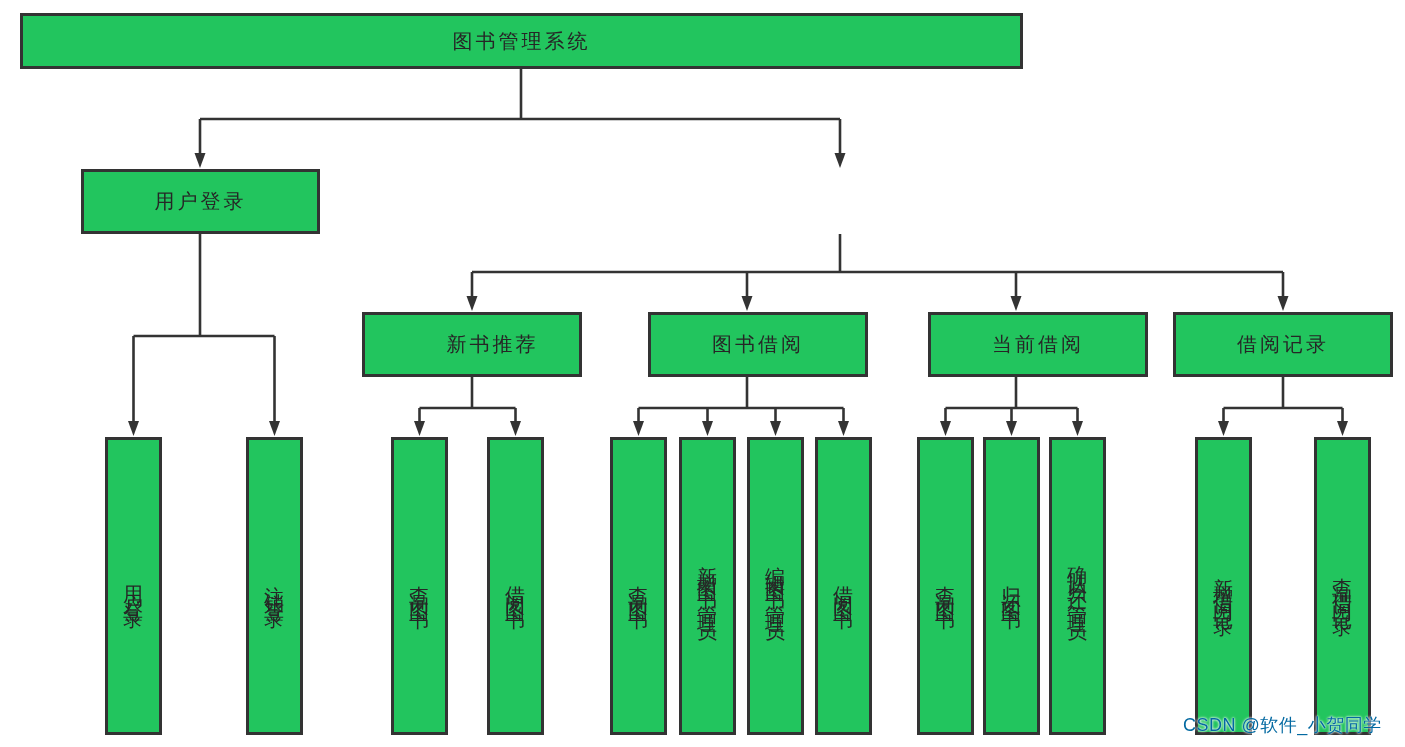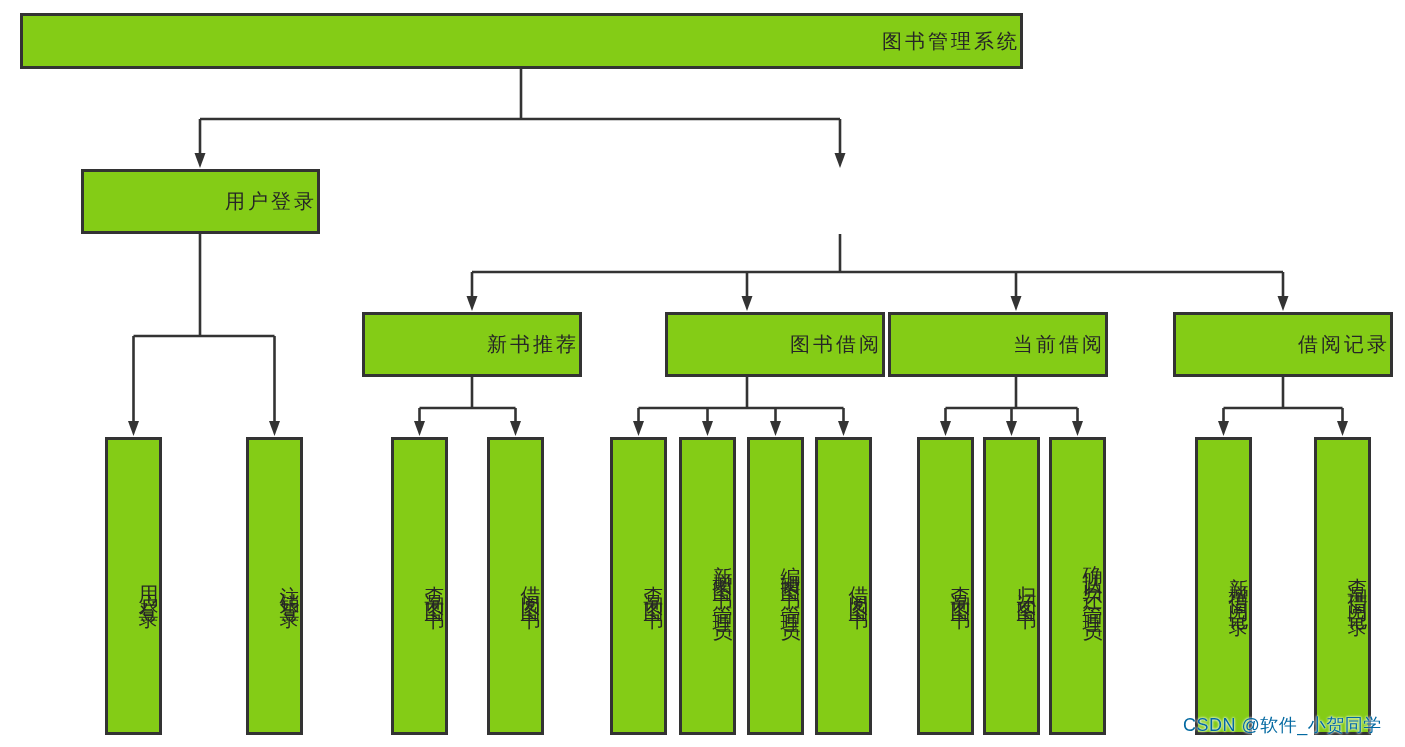--- a/index.html
+++ b/index.html
@@ -15,24 +15,24 @@
   .wires {
     position: absolute;
     left: 0; top: 0;
     width: 1405px; height: 747px;
     display: block;
   }
   .node {
     position: absolute;
     box-sizing: border-box;
     border: 3px solid #333333;
-    background: #84cc16;
+    background: #22c55e;
     display: flex;
     align-items: center;
-    justify-content: flex-end;
+    justify-content: center;
     color: #262626;
     z-index: 2;
   }
   .htext {
     font-size: 20px;
     letter-spacing: 3px;
     white-space: nowrap;
     color: #262626;
   }
   .vtext {
@@ -115,24 +115,24 @@
     <span class="htext">图书管理系统</span>
   </div>
 
   <div class="node" style="left:81px; top:169px; width:239px; height:65px;">
     <span class="htext">用户登录</span>
   </div>
 
   <div class="node" style="left:362px; top:312px; width:220px; height:65px;padding-left:41px;">
     <span class="htext">新书推荐</span>
   </div>
-  <div class="node" style="left:665px; top:312px; width:220px; height:65px;">
+  <div class="node" style="left:648px; top:312px; width:220px; height:65px;">
     <span class="htext">图书借阅</span>
   </div>
-  <div class="node" style="left:888px; top:312px; width:220px; height:65px;">
+  <div class="node" style="left:928px; top:312px; width:220px; height:65px;">
     <span class="htext">当前借阅</span>
   </div>
   <div class="node" style="left:1173px; top:312px; width:220px; height:65px;">
     <span class="htext">借阅记录</span>
   </div>
 
   <div class="node" style="left:105px; top:437px; width:57px; height:298px;">
     <span class="vtext">用户登录</span>
   </div>
   <div class="node" style="left:246px; top:437px; width:57px; height:298px;">

